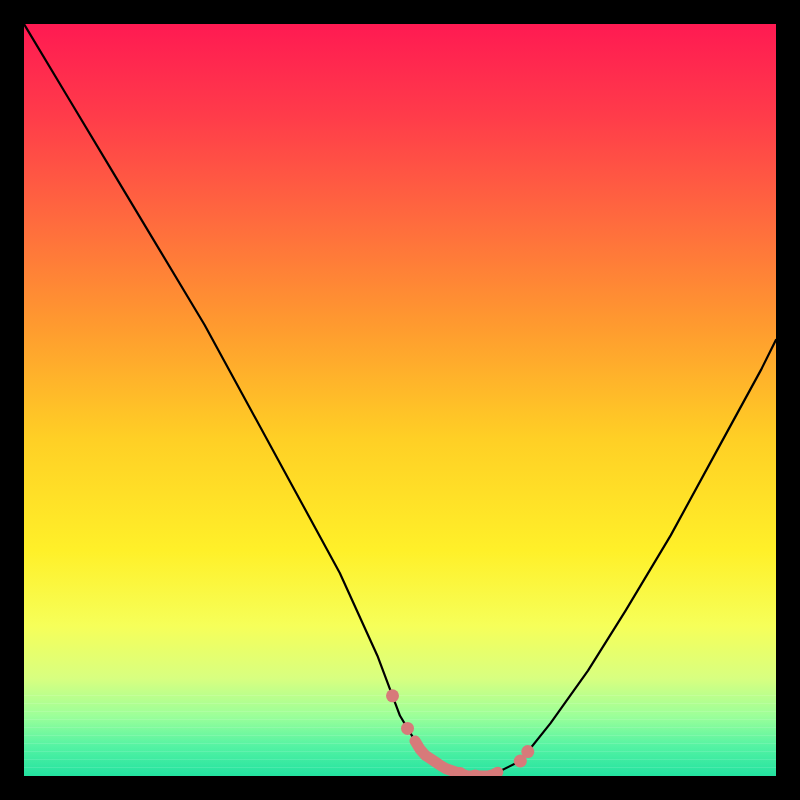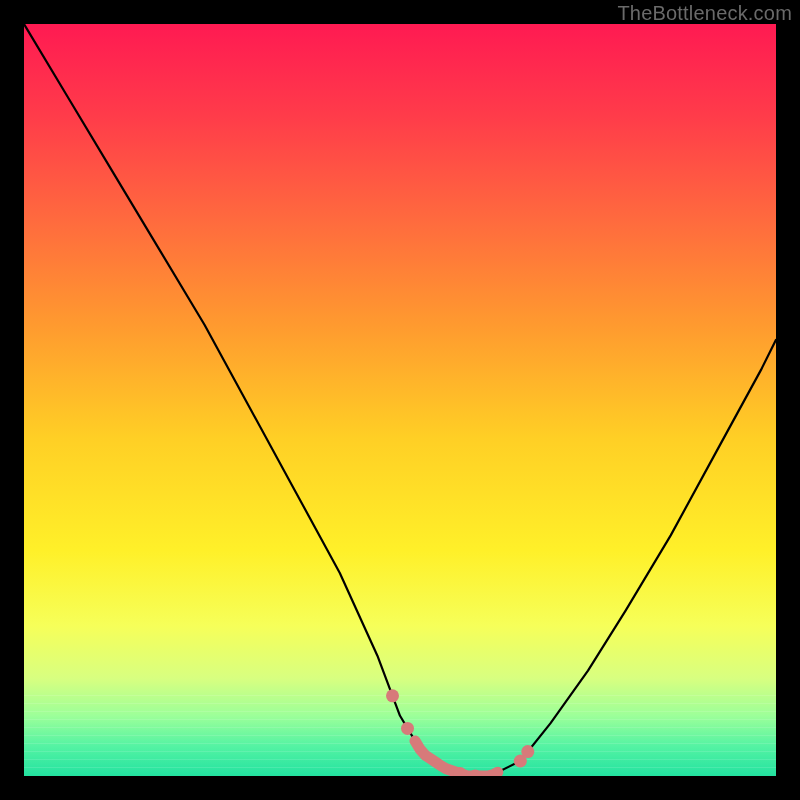--- a/index.html
+++ b/index.html
@@ -73,21 +73,20 @@
   svg.curve {
     position: absolute;
     inset: 0;
   }
 </style>
 </head>
 <body>
 
 <div class="frame">
 
-  <div class="watermark">TheBottleneck.com</div>
 
   <div class="plot">
     <div class="gradient"></div>
 
     <div class="green-lines">
       <div style="bottom:8px"></div>
       <div style="bottom:16px"></div>
       <div style="bottom:24px"></div>
       <div style="bottom:32px"></div>
       <div style="bottom:40px"></div>

